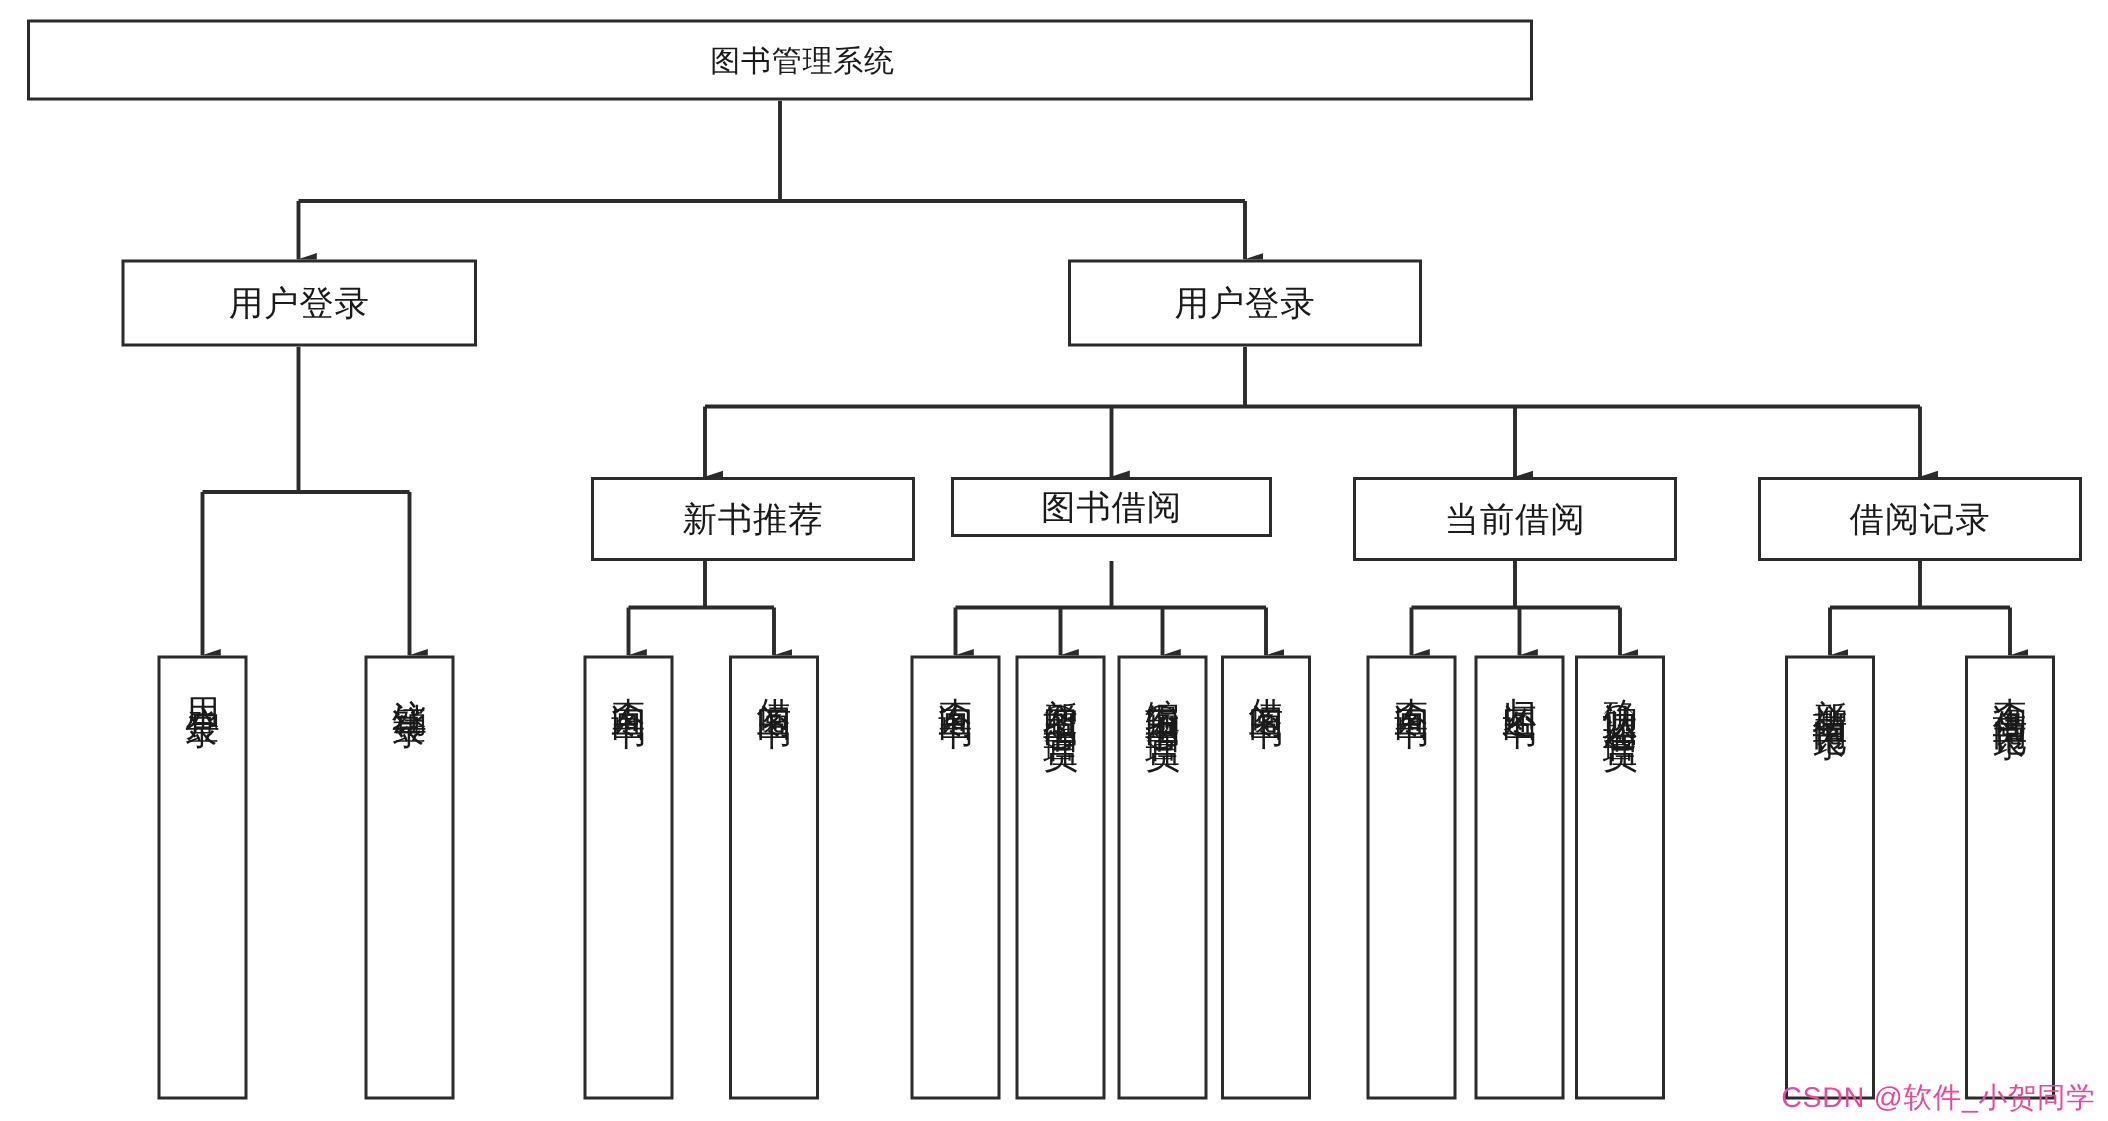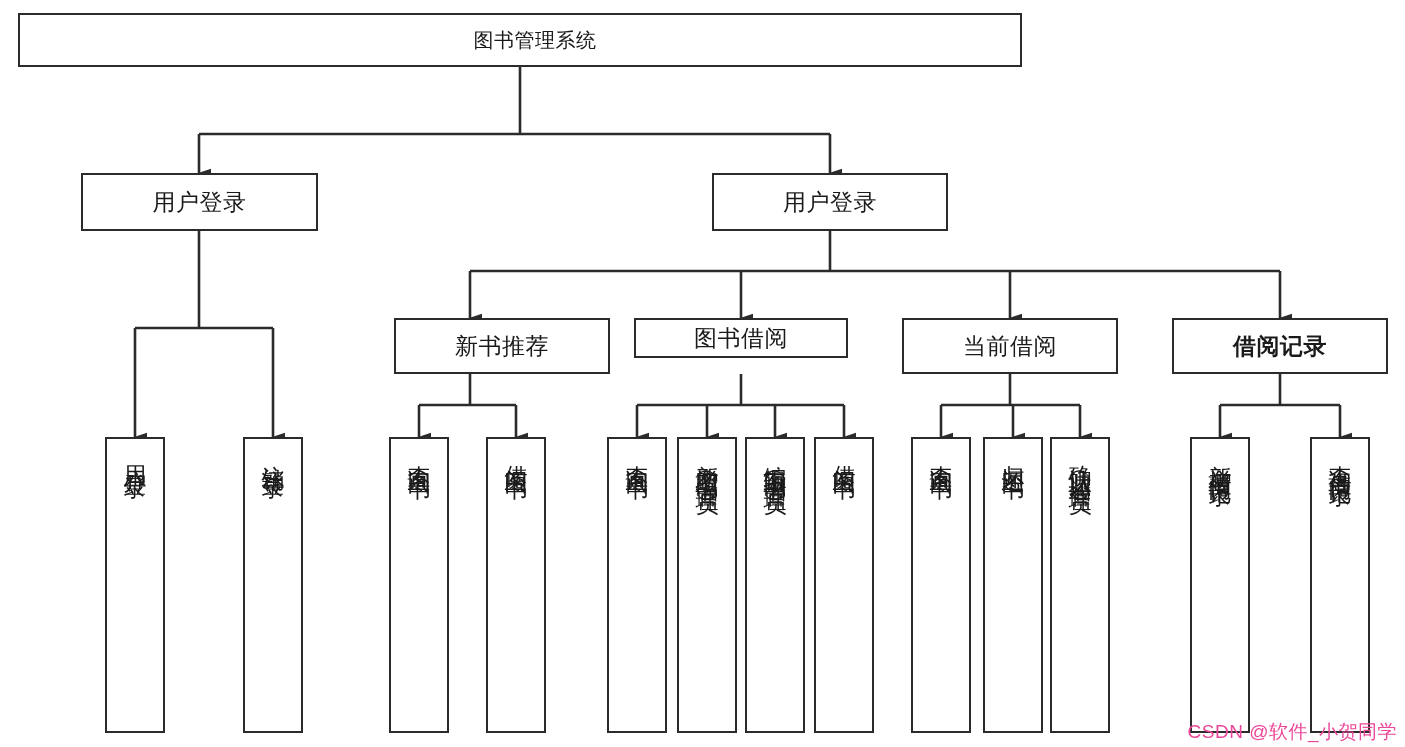--- a/index.html
+++ b/index.html
@@ -136,21 +136,21 @@
 
   <div class="node horiz" id="node-l3-0" style="left: 362px; top: 318px; width: 216px; height: 56px; margin-left: 32px;">
     <span>新书推荐</span>
   </div>
   <div class="node horiz" id="node-l3-1" style="left: 634px; top: 318px; width: 214px; height: 40px;">
     <span>图书借阅</span>
   </div>
   <div class="node horiz" id="node-l3-2" style="left: 902px; top: 318px; width: 216px; height: 56px;">
     <span>当前借阅</span>
   </div>
-  <div class="node horiz" id="node-l3-3" style="left: 1172px; top: 318px; width: 216px; height: 56px; font-weight: bold;">
+  <div class="node horiz" id="node-l3-3" style="left: 1172px; top: 318px; width: 216px; height: 56px;">
     <span>借阅记录</span>
   </div>
 
   <div class="node vert" id="node-leaf-0" style="left: 105px; top: 437px; width: 60px; height: 296px;">
     <span class="vtext">用户登录</span>
   </div>
   <div class="node vert" id="node-leaf-1" style="left: 243px; top: 437px; width: 60px; height: 296px;">
     <span class="vtext">注销登录</span>
   </div>
   <div class="node vert" id="node-leaf-2" style="left: 389px; top: 437px; width: 60px; height: 296px;">

